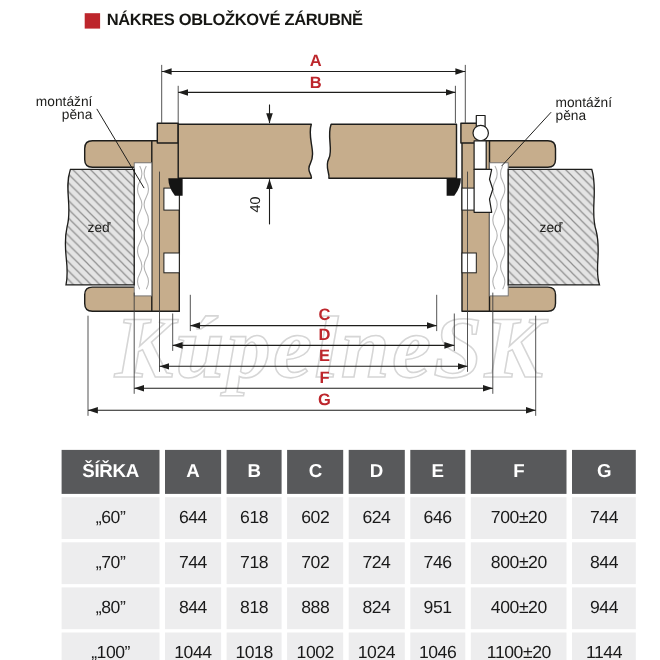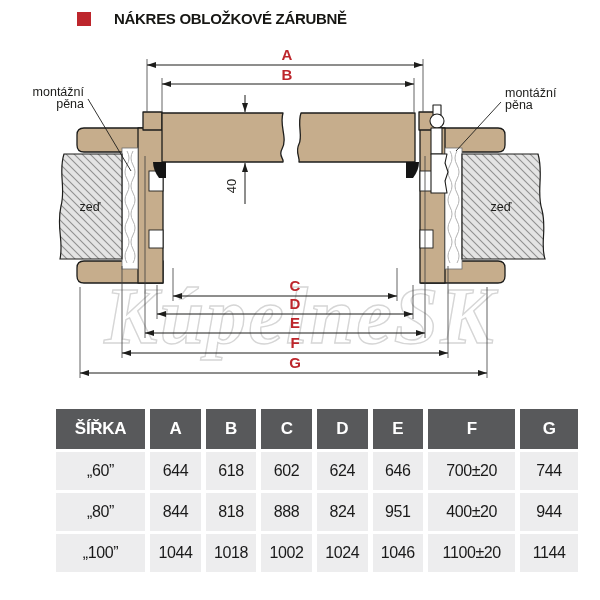--- a/index.html
+++ b/index.html
@@ -15,21 +15,21 @@
   html,body{width:600px;height:600px;}
   body{
     position:relative;
     background:#ffffff;
     font-family:"Liberation Sans",sans-serif;
     color:#1d1d1b;
     overflow:hidden;
   }
   .page-header{
     position:absolute;left:77px;top:10px;
-    display:flex;align-items:flex-start;gap:23px;justify-content:flex-end;
+    display:flex;align-items:flex-start;gap:6px;justify-content:flex-end;
   }
   .title-bullet{
     width:14px;height:14px;margin-top:2px;
     background:var(--accent-red);
     flex:0 0 auto;
   }
   .page-title{
     font-size:15px;font-weight:bold;letter-spacing:-0.3px;
     color:#161613;white-space:nowrap;
   }
@@ -214,20 +214,30 @@
         <td>„60”</td>
         <td>644</td>
         <td>618</td>
         <td>602</td>
         <td>624</td>
         <td>646</td>
         <td>700±20</td>
         <td>744</td>
       </tr>
       <tr>
+        <td>„70”</td>
+        <td>744</td>
+        <td>718</td>
+        <td>702</td>
+        <td>724</td>
+        <td>746</td>
+        <td>800±20</td>
+        <td>844</td>
+      </tr>
+      <tr>
         <td>„80”</td>
         <td>844</td>
         <td>818</td>
         <td>888</td>
         <td>824</td>
         <td>951</td>
         <td>400±20</td>
         <td>944</td>
       </tr>
       <tr>

